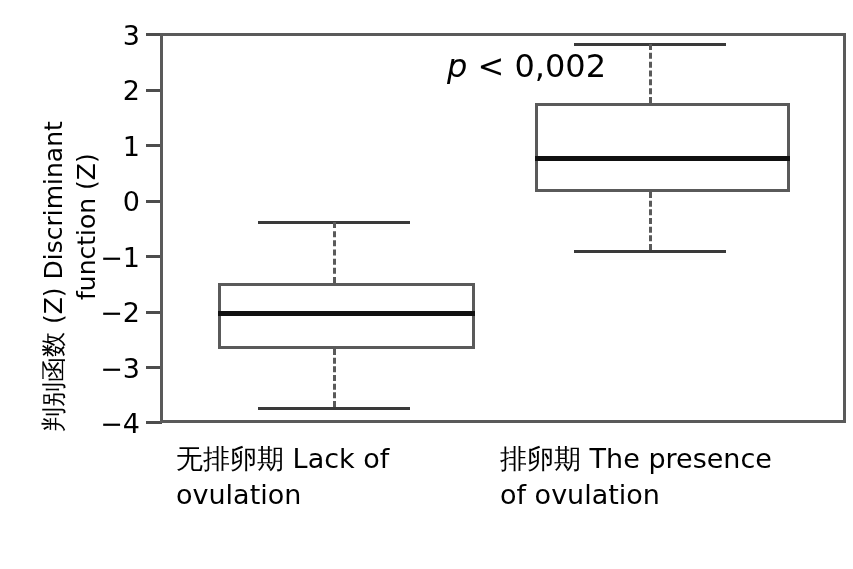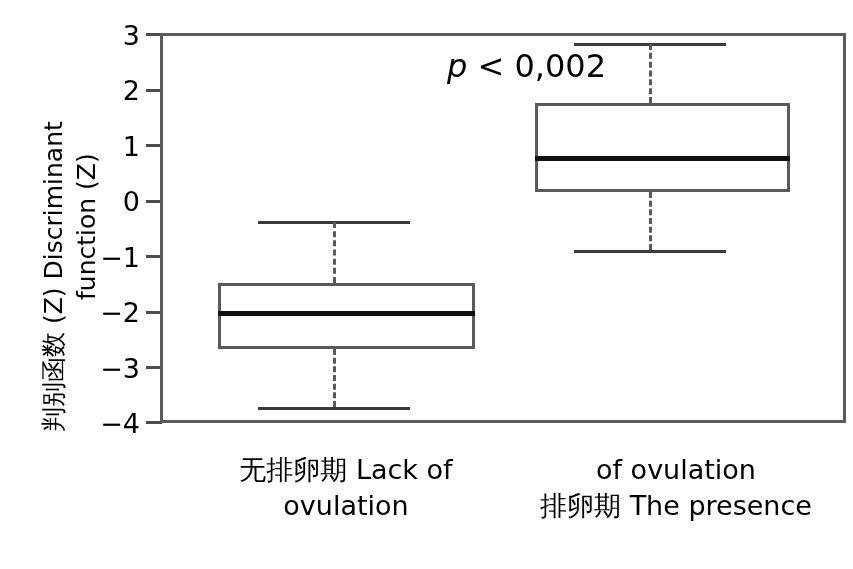--- a/index.html
+++ b/index.html
@@ -112,22 +112,21 @@
     top: 47px;
     font-size: 32px;
     color: #000000;
     white-space: nowrap;
   }
   #pvalue .pv-italic { font-style: italic; }
 
   
   .xlabel {
     position: absolute;
-    top: 452px;
-    text-align: center;
+    top: 441px;
     font-size: 27px;
     line-height: 36px;
     color: #000000;
   }
   #xlabel-0 { left: 176px; width: 340px; }
   #xlabel-1 { left: 500px; width: 352px; }
 </style>
 </head>
 <body>
 
@@ -186,17 +185,17 @@
 
   <div id="pvalue">
     <span class="pv-italic">p</span><span> &lt; 0,002</span>
   </div>
 
   <div class="xlabel" id="xlabel-0">
     <div>无排卵期 Lack of</div>
     <div>ovulation</div>
   </div>
   <div class="xlabel" id="xlabel-1">
+    <div>排卵期 The presence</div>
     <div>of ovulation</div>
-    <div>排卵期 The presence</div>
   </div>
 
 </div>
 
 </body></html>

